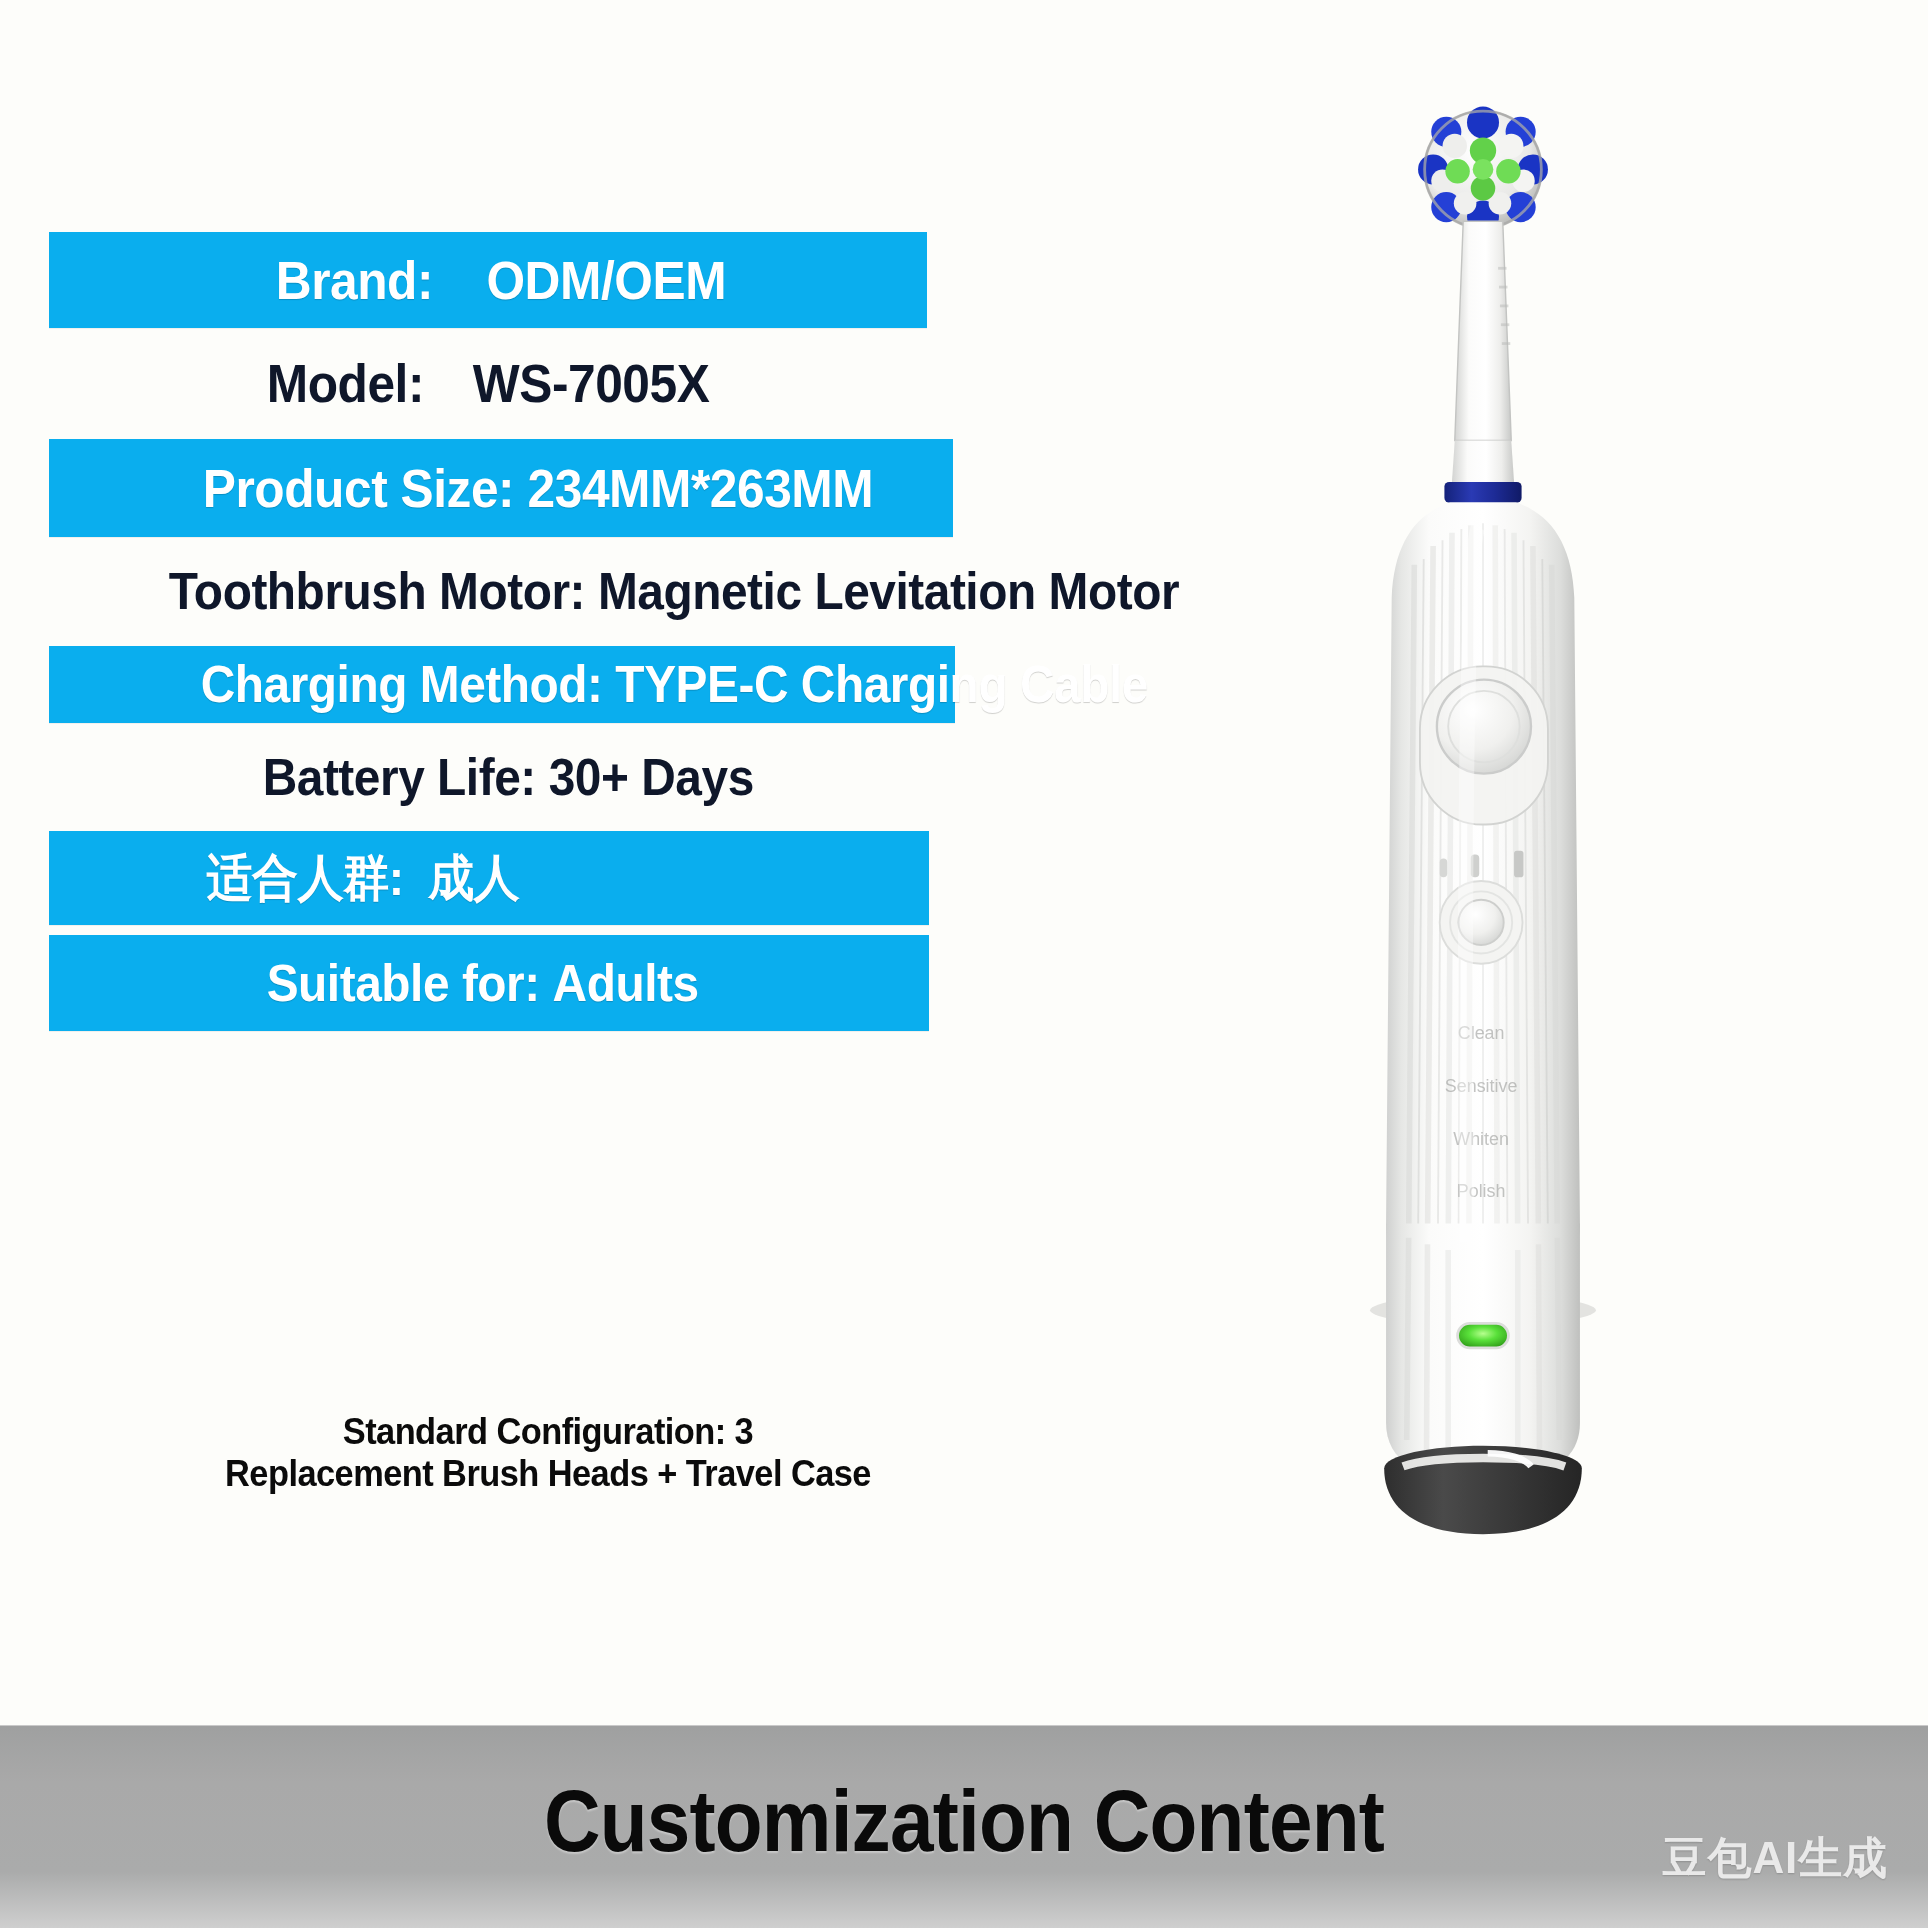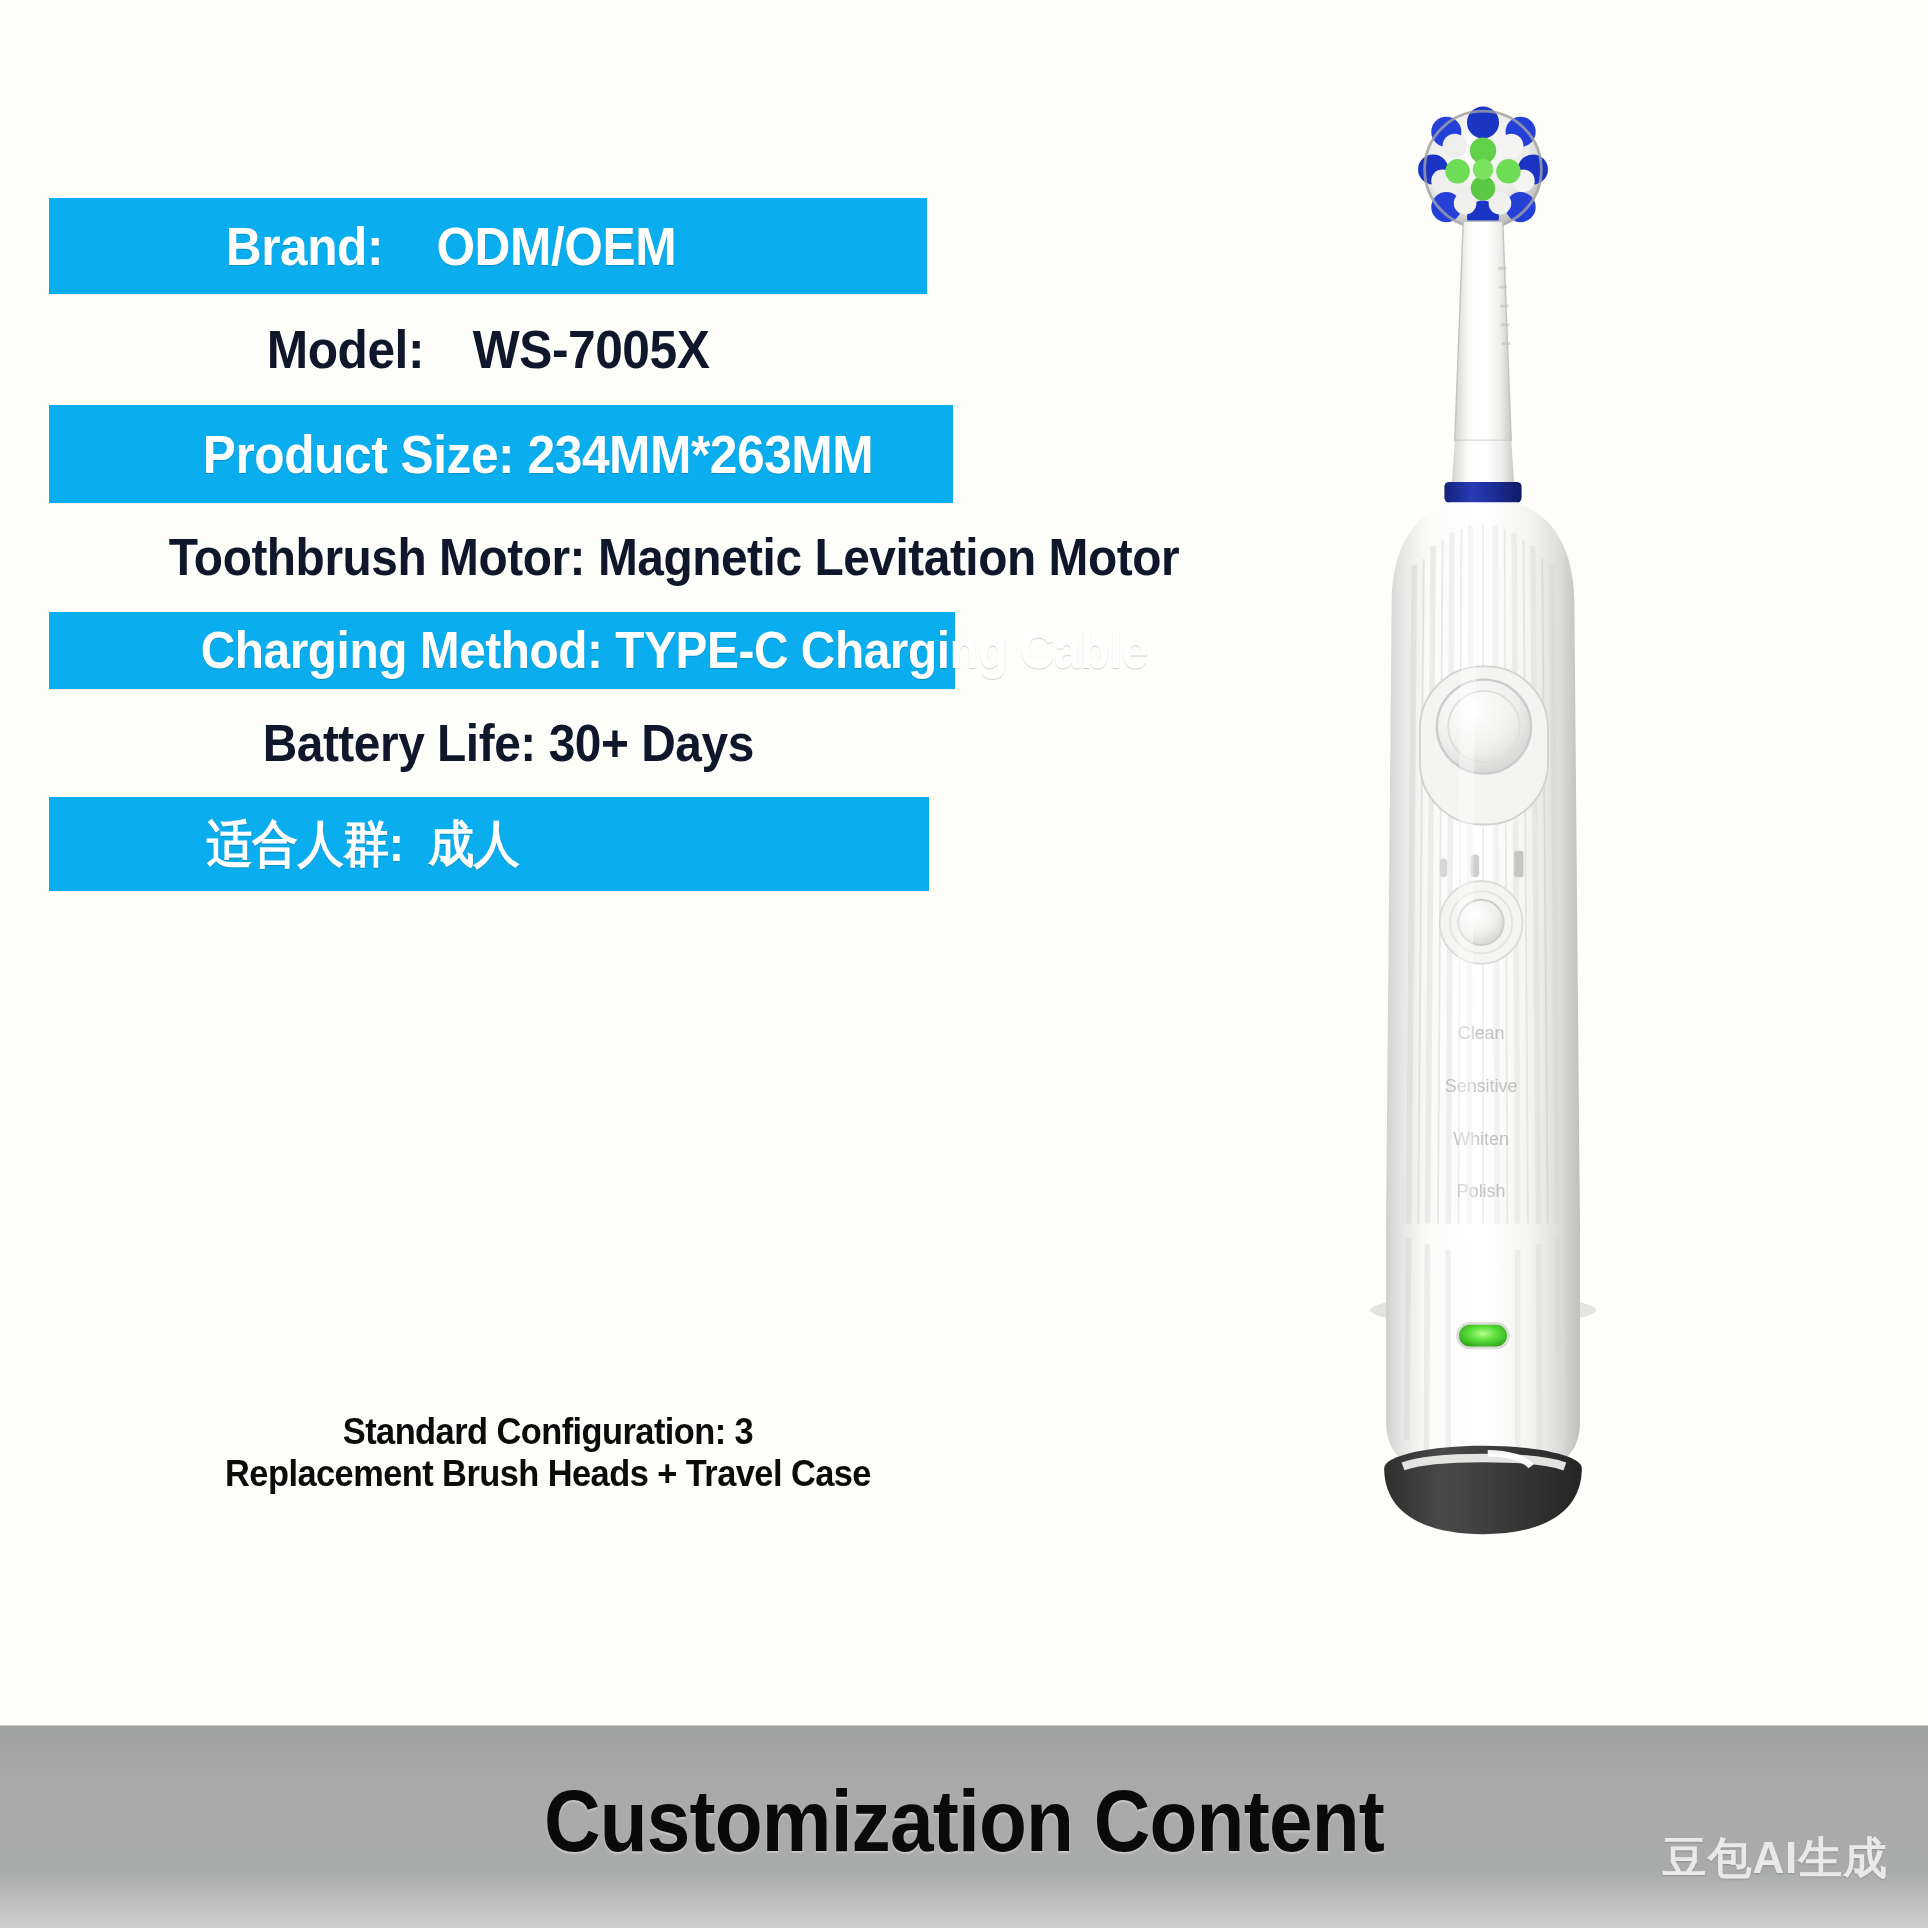--- a/index.html
+++ b/index.html
@@ -44,21 +44,21 @@
     transform-origin:left center;
     text-shadow:0 0.9px 0.9px rgba(0,0,0,.18);
   }
   .spec-row.plain .spec-text{
     text-shadow:0 0.9px 0 rgba(255,255,255,.5);
   }
   .lbl{display:inline-block;}
   .val{display:inline-block;}
 
   
-  .r-brand      {width:878px;height:96px;padding-left:70px;}
+  .r-brand      {width:878px;height:96px;padding-left:120px;margin-top:34px;}
   .r-model      {width:878px;height:92px; padding-left:111px;}
   .r-size       {width:904px;height:98px;padding-left:47px;}
   .r-motor      {width:904px;height:90px; padding-left:17px;}
   .r-charge     {width:906px;height:77px;padding-left:49px;}
   .r-battery    {width:906px;height:90px; padding-left:111px;}
   .r-crowd      {width:880px;height:94px;padding-left:59px;}
   .r-suitable   {width:880px;height:96px;padding-left:115px;}
 
   .f-56{font-size:54px;}
   .f-54{font-size:52px;}
@@ -171,20 +171,25 @@
         <span class="lbl">Battery Life:</span>&nbsp;<span class="val">30+ Days</span>
       </div>
     </div>
 
     <div class="spec-row filled r-crowd">
       <div class="spec-text f-52">
         <span class="lbl">适合人群:</span>&nbsp;&nbsp;<span class="val">成人</span>
       </div>
     </div>
 
+    <div class="spec-row filled r-suitable">
+      <div class="spec-text f-54">
+        <span class="lbl">Suitable for:</span>&nbsp;<span class="val">Adults</span>
+      </div>
+    </div>
 
   </div>
 
   <div id="std-config">
     <span>Standard Configuration: 3</span>
     <span>Replacement Brush Heads + Travel Case</span>
   </div>
 
   <div id="product-photo">
     <svg id="brush" viewBox="0 0 850 1700" xmlns="http://www.w3.org/2000/svg">

